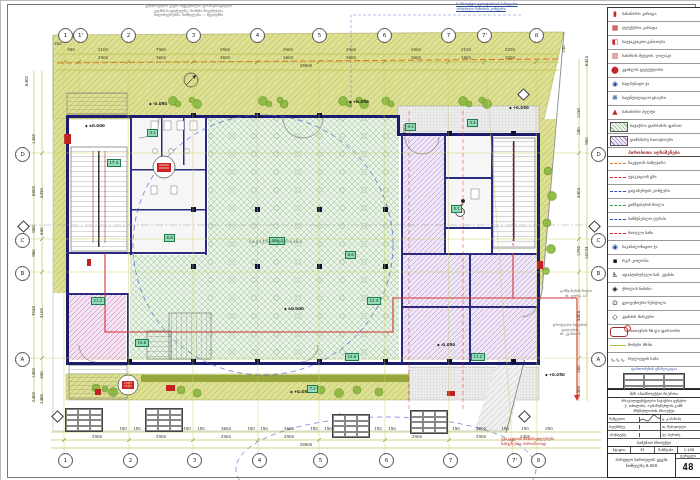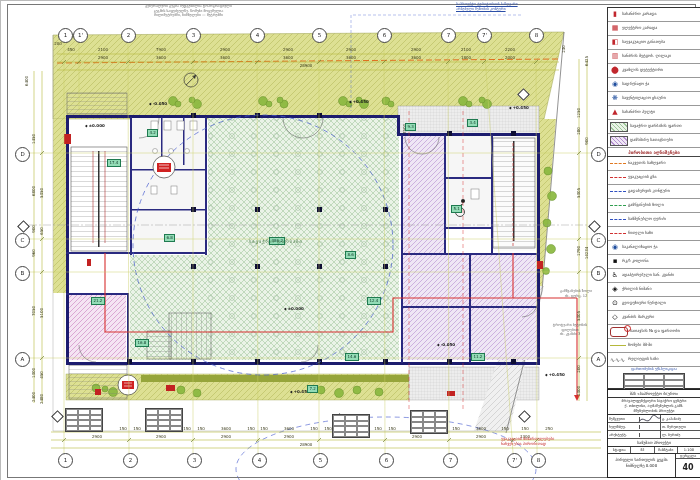--- a/index.html
+++ b/index.html
@@ -711,21 +711,21 @@
       <span>მასშტაბი</span>
       <span>1:100</span>
     </div>
     <div class="tb-bottom">
       <div class="tb-title">
         <div>პირველი სართულის გეგმა</div>
           <div>ნიშნულზე 0.000</div>
       </div>
       <div class="tb-no">
         <span class="lbl">ფურცელი</span>
-        <span class="num">40</span>
+        <span class="num">48</span>
       </div>
     </div>
   </div>
   <svg class="sigscribble" width="26" height="14" viewBox="0 0 26 14">
     <path d="M2,9 C6,1 10,13 14,5 S20,9 24,4" stroke="#223" stroke-width="0.8" fill="none"></path>
   </svg>
 
 </div>
 
 </body></html>

